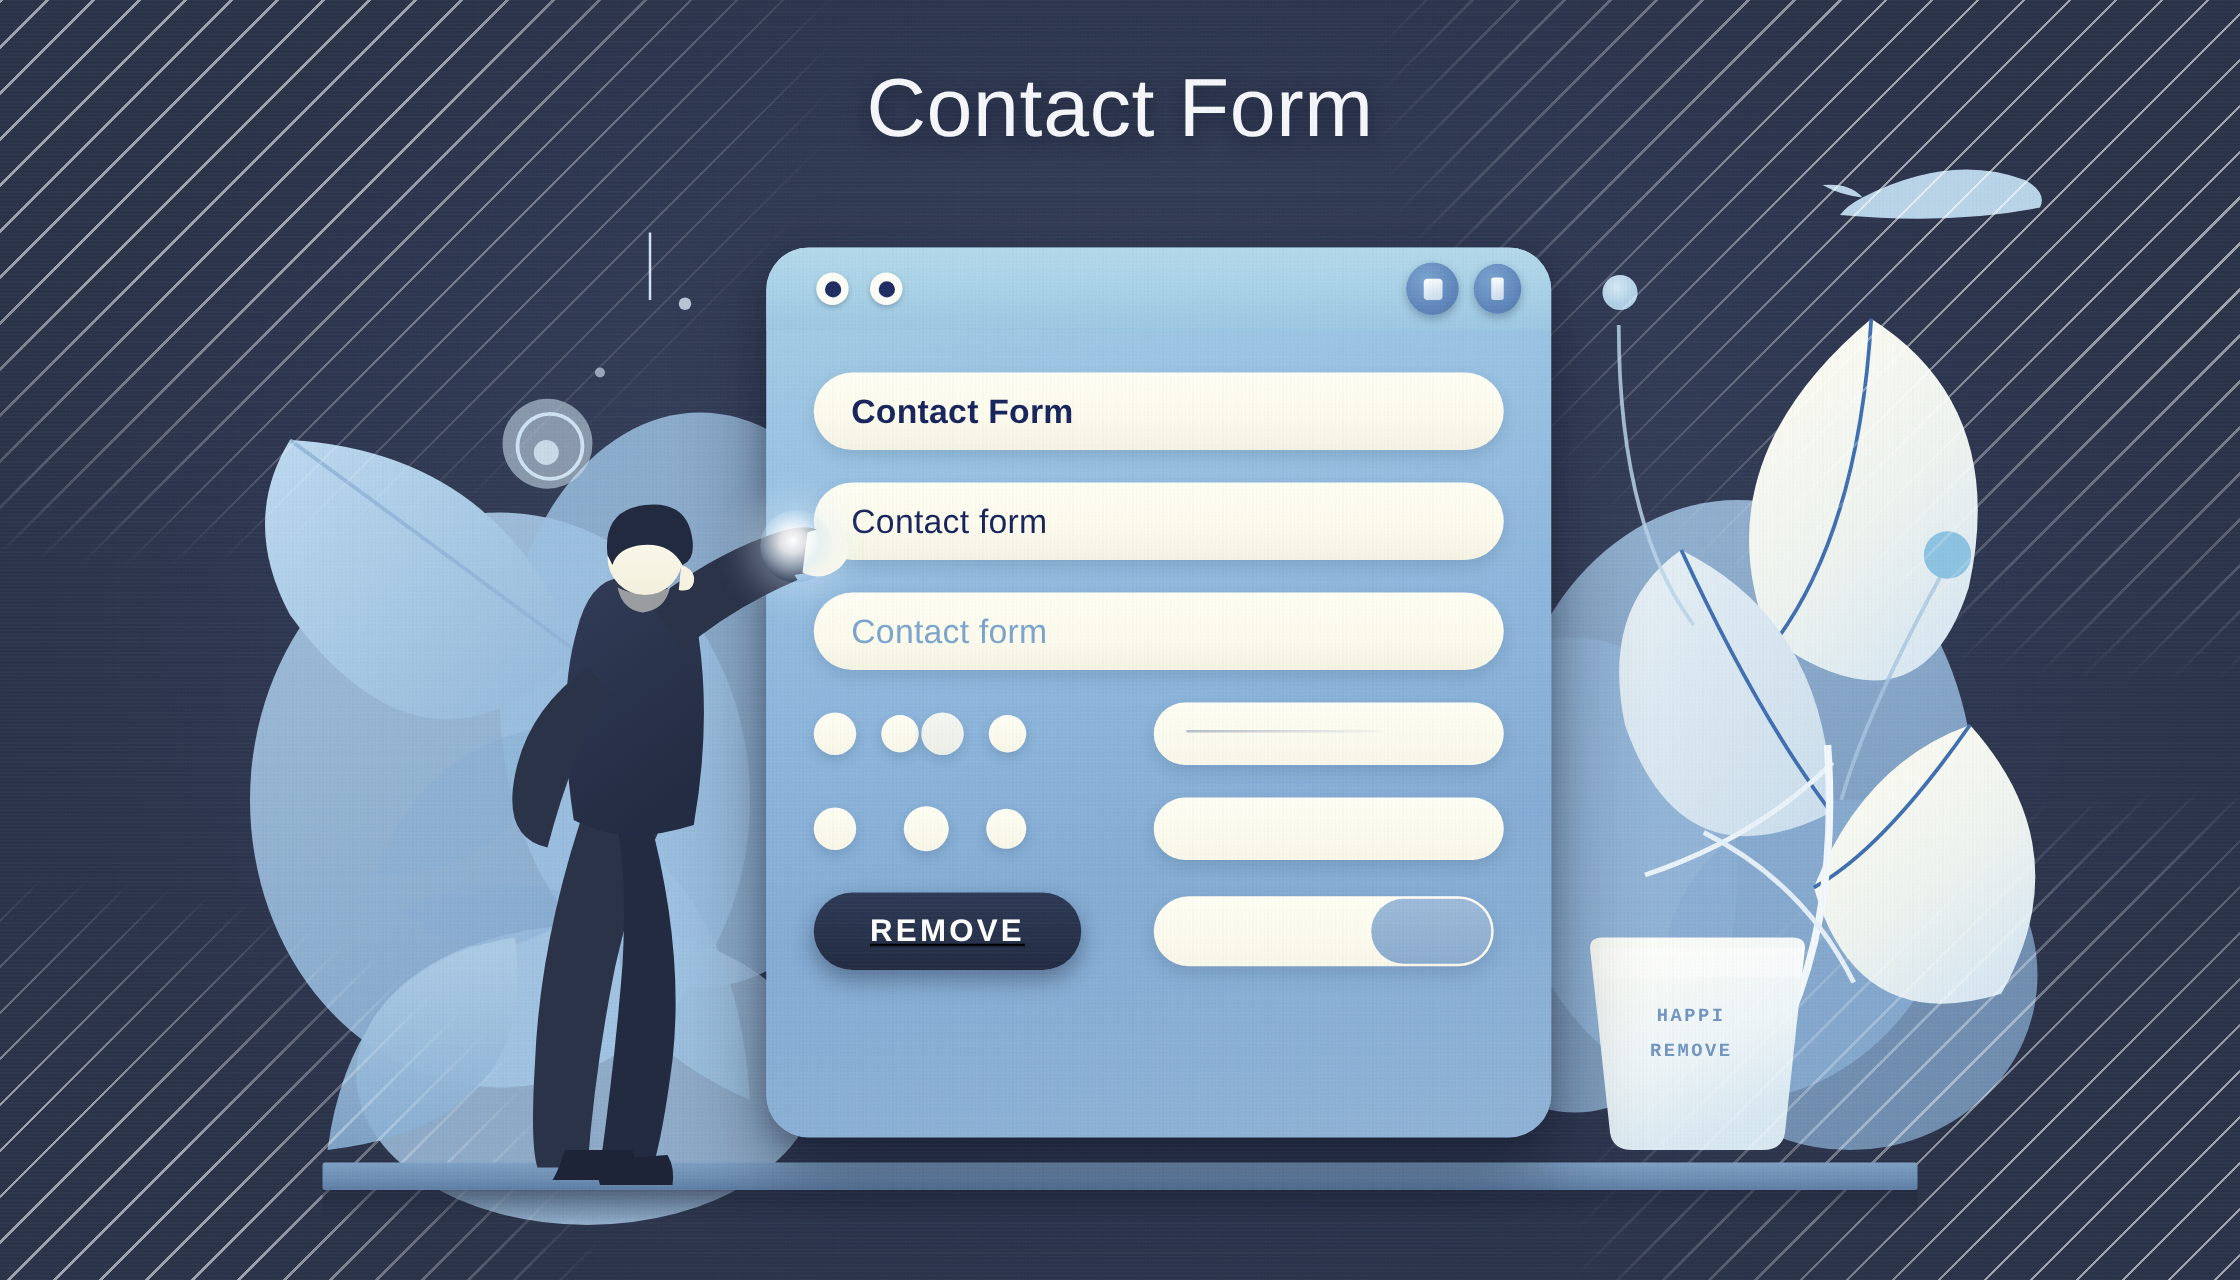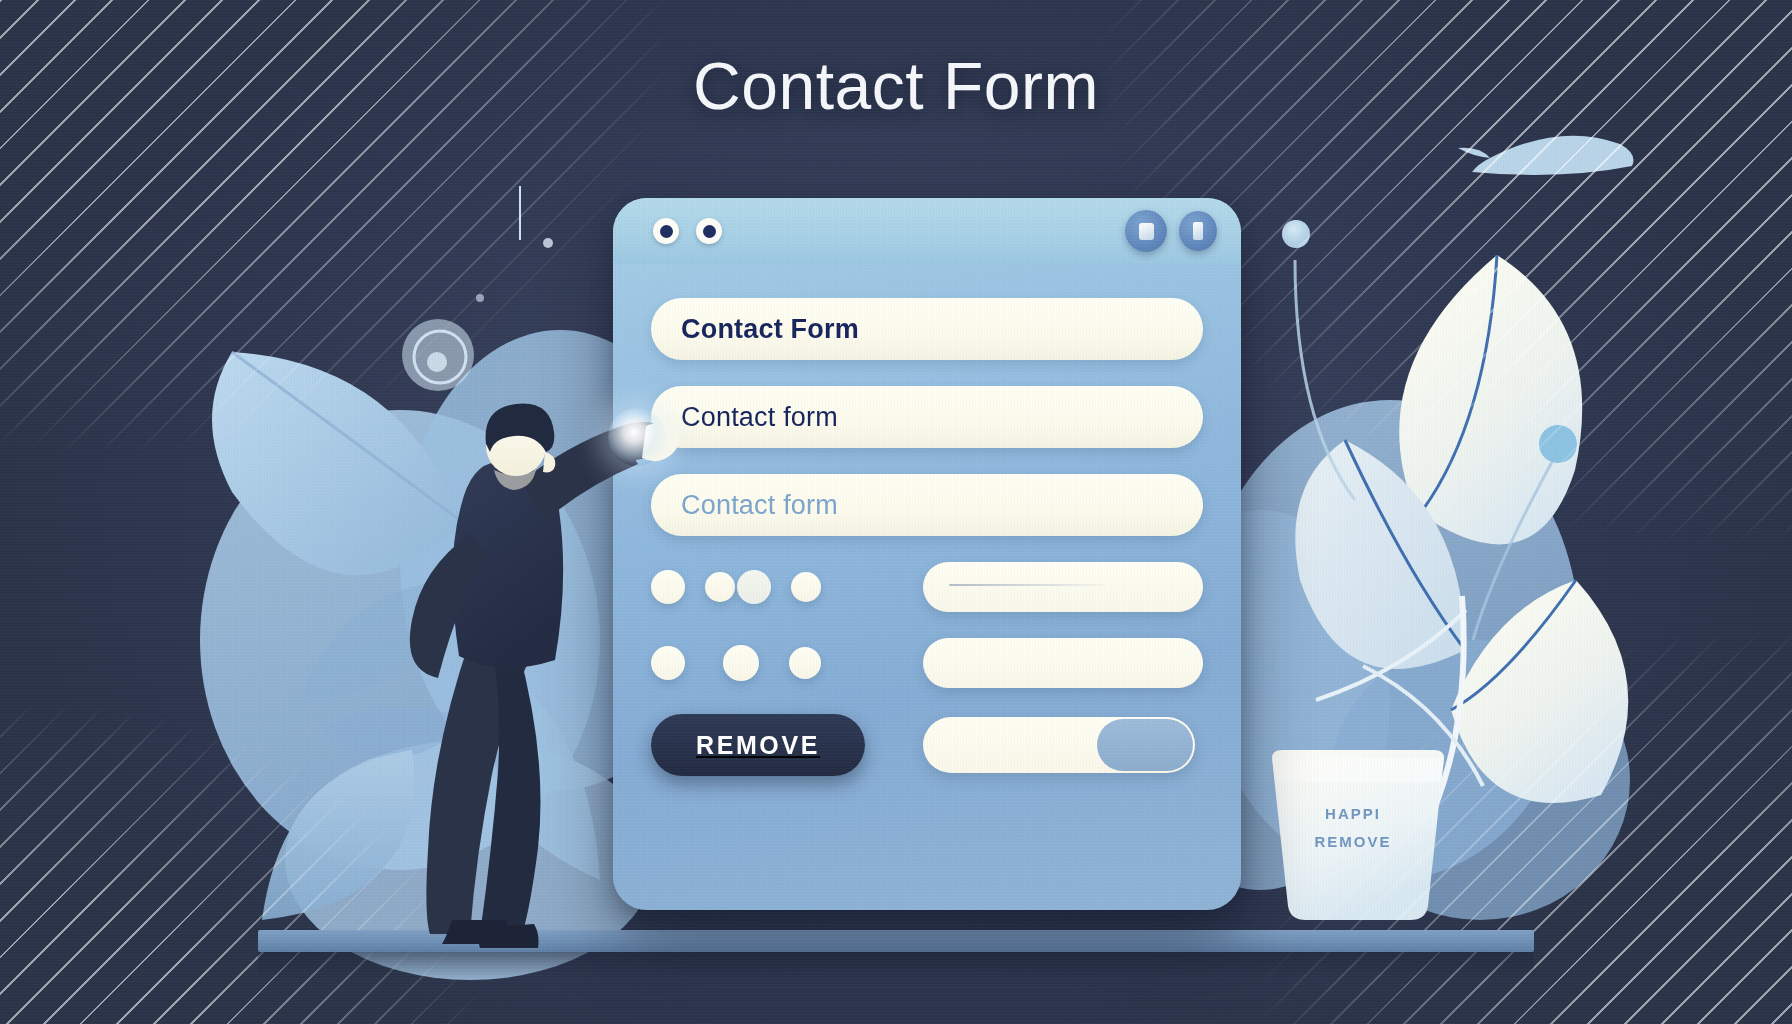--- a/index.html
+++ b/index.html
@@ -235,20 +235,21 @@
     top: 800px;
     width: 150px;
     text-align: center;
     color: #5d86b6;
     font-size: 15px;
     font-weight: 700;
     letter-spacing: 2px;
     line-height: 28px;
     opacity: 0.85;
     z-index: 9;
+    font-family: Liberation Mono, monospace;
   }
 
   svg.layer { position: absolute; inset: 0; width: 1792px; height: 1024px; }
   .noise {
     position:absolute; inset:0; pointer-events:none;
     opacity:0.05;
     background-image:
       repeating-linear-gradient(0deg, rgba(255,255,255,.5) 0 1px, transparent 1px 3px),
       repeating-linear-gradient(90deg, rgba(0,0,0,.4) 0 1px, transparent 1px 3px);
   }

